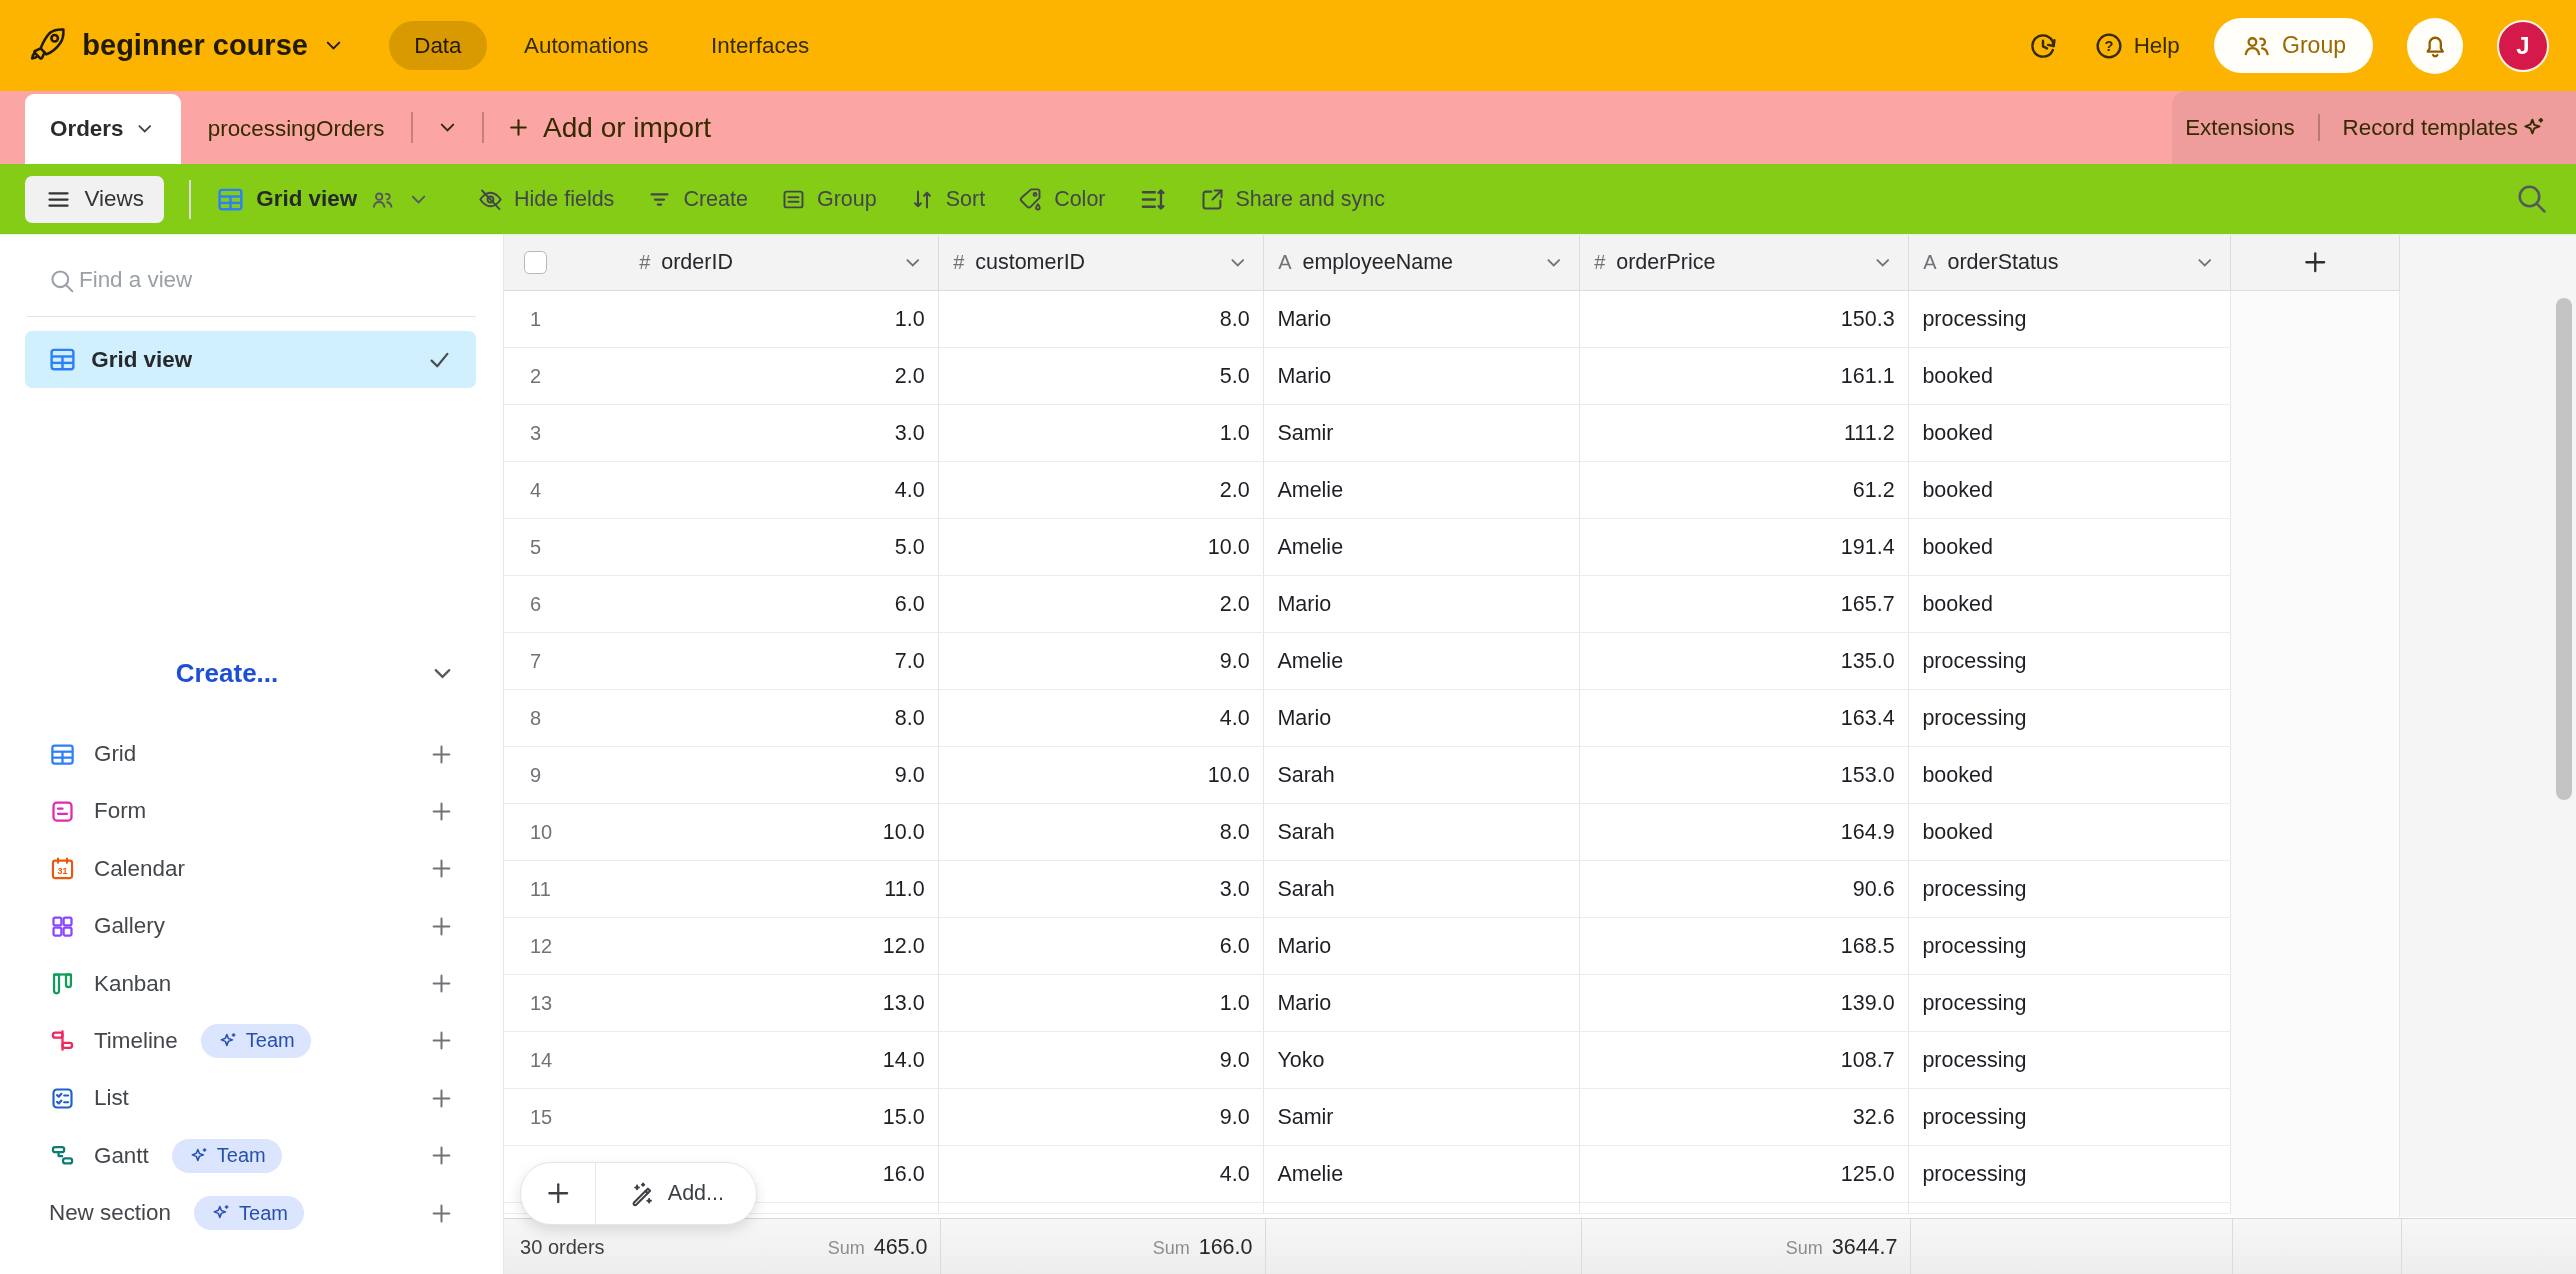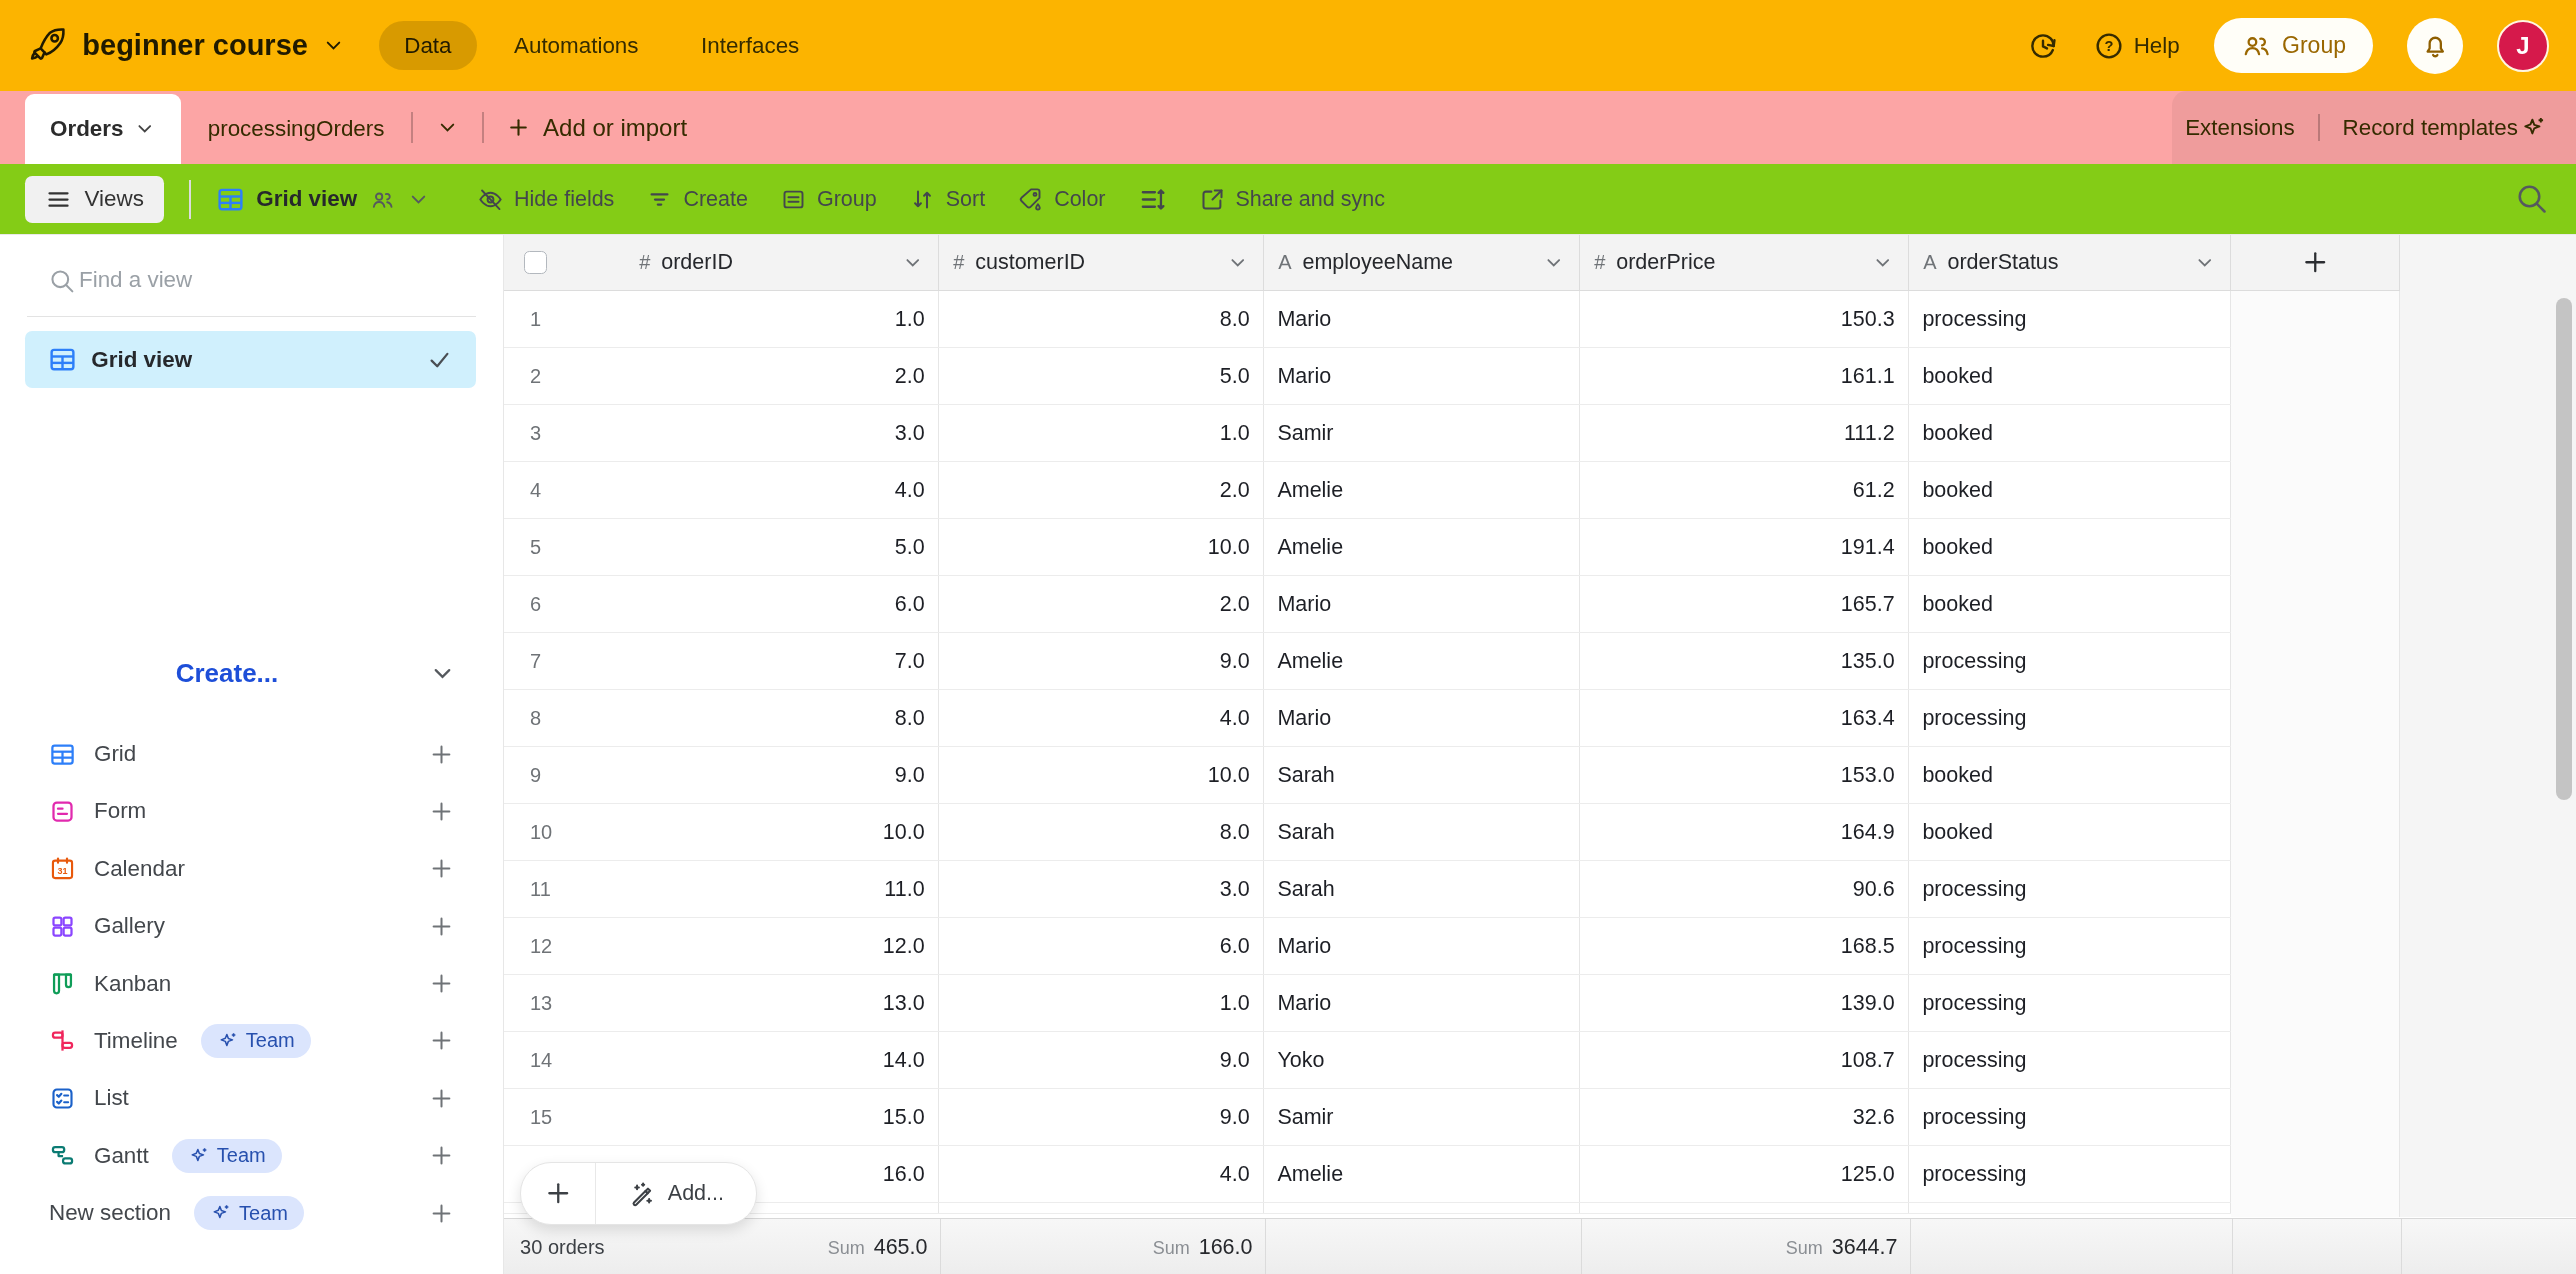--- a/index.html
+++ b/index.html
@@ -6,21 +6,21 @@
   html,body { background:#fff; }
   .screen {
     position:relative; width:2576px; height:1275px; overflow:hidden;
     font-family:"Liberation Sans", sans-serif; color:#1d1f25; background:#fff;
   }
   svg { display:block; }
 
   
   .topbar {
     position:absolute; left:0; top:0; width:2576px; height:91px;
-    background:#FCB400; display:flex; align-items:center; padding:0 27px;
+    background:#FCB400; display:flex; align-items:center; padding:0 27px;gap:10px;
   }
   .brand { display:flex; align-items:center; gap:14.3px; }
   .app-name { font-size:29px; font-weight:bold; color:#201a00; }
   .top-nav { display:flex; align-items:center; margin-left:34px; gap:12.5px; }
   .nav-pill { font-size:22.4px; color:#352b00; padding:11.7px 25px; border-radius:25px; }
   .nav-pill.active { background:rgba(0,0,0,0.14); color:#201a00; }
   .top-right { margin-left:auto; display:flex; align-items:center; gap:34px; }
   .help-group { display:flex; align-items:center; gap:9px; font-size:22.4px; color:#352b00; }
   .share-pill {
     display:flex; align-items:center; gap:10.8px; background:#FFFEF8; color:#9a6700;
@@ -43,21 +43,21 @@
   }
   .table-tabs { display:flex; align-items:flex-end; height:73px; padding-left:25px; }
   .table-tab { display:flex; align-items:center; gap:10.8px; font-size:22.4px; }
   .table-tab.active {
     background:#fff; height:70px; border-radius:9px 9px 0 0; padding:0 25px;
     font-weight:bold; color:#2b2b2b;
   }
   .table-tab.inactive { color:#352b00; padding:0 27px; height:70px; }
   .tab-sep { width:1.8px; height:30.5px; background:rgba(0,0,0,0.22); align-self:center; }
   .tab-caret-btn { padding:0 23px; align-self:center; }
-  .add-import { display:flex; align-items:center; gap:12.5px; font-size:24px; color:#352b00; padding:0 21.5px; align-self:center; }
+  .add-import { display:flex; align-items:center; gap:12.5px; font-size:28px; color:#352b00; padding:0 21.5px; align-self:center; }
   .ext-container {
     position:absolute; right:0; top:0; height:73px; left:2172px;
     background:rgba(0,0,0,0.05); border-radius:14.3px 0 0 0;
     display:flex; align-items:center; justify-content:flex-end; gap:23px; padding-right:29px;
   }
   .ext-label { font-size:22.4px; color:#352b00; }
   .ext-sep { width:1.8px; height:27px; background:rgba(0,0,0,0.22); }
   .rt-group { display:flex; align-items:center; gap:2px; }
 
   

